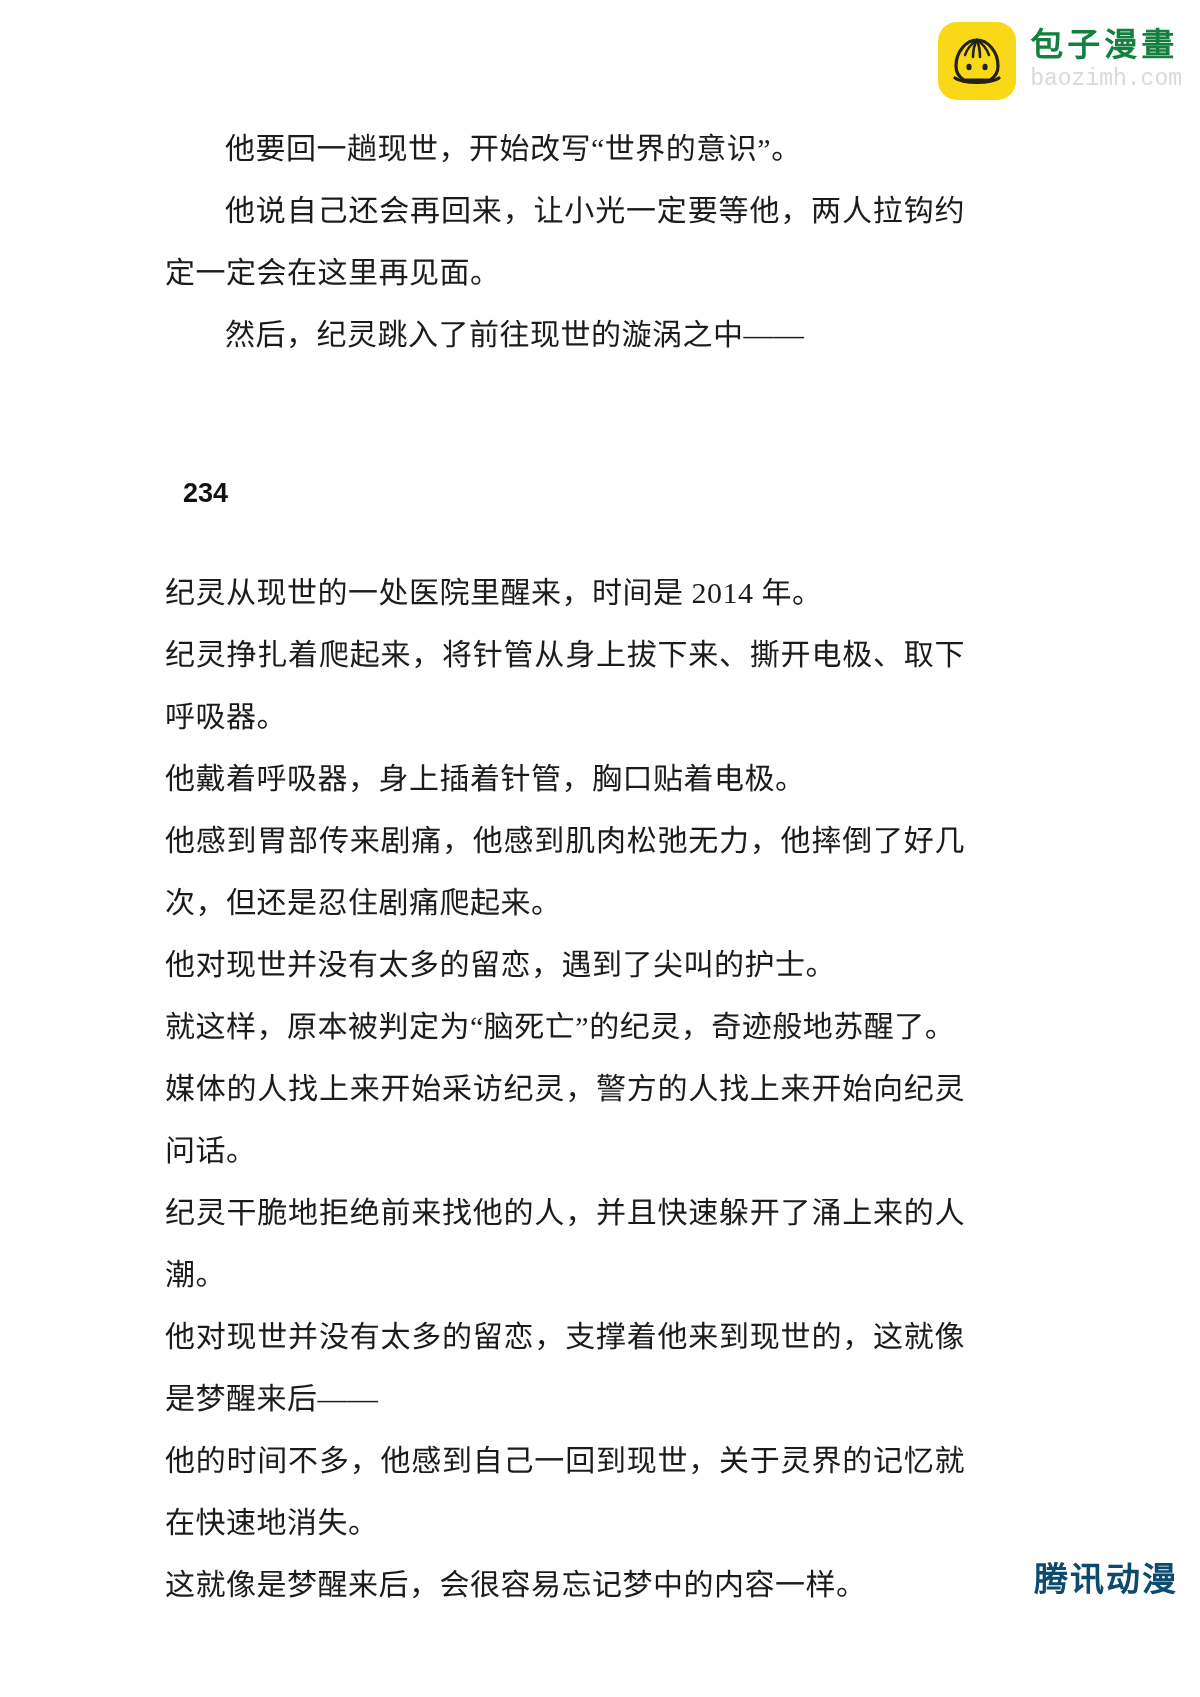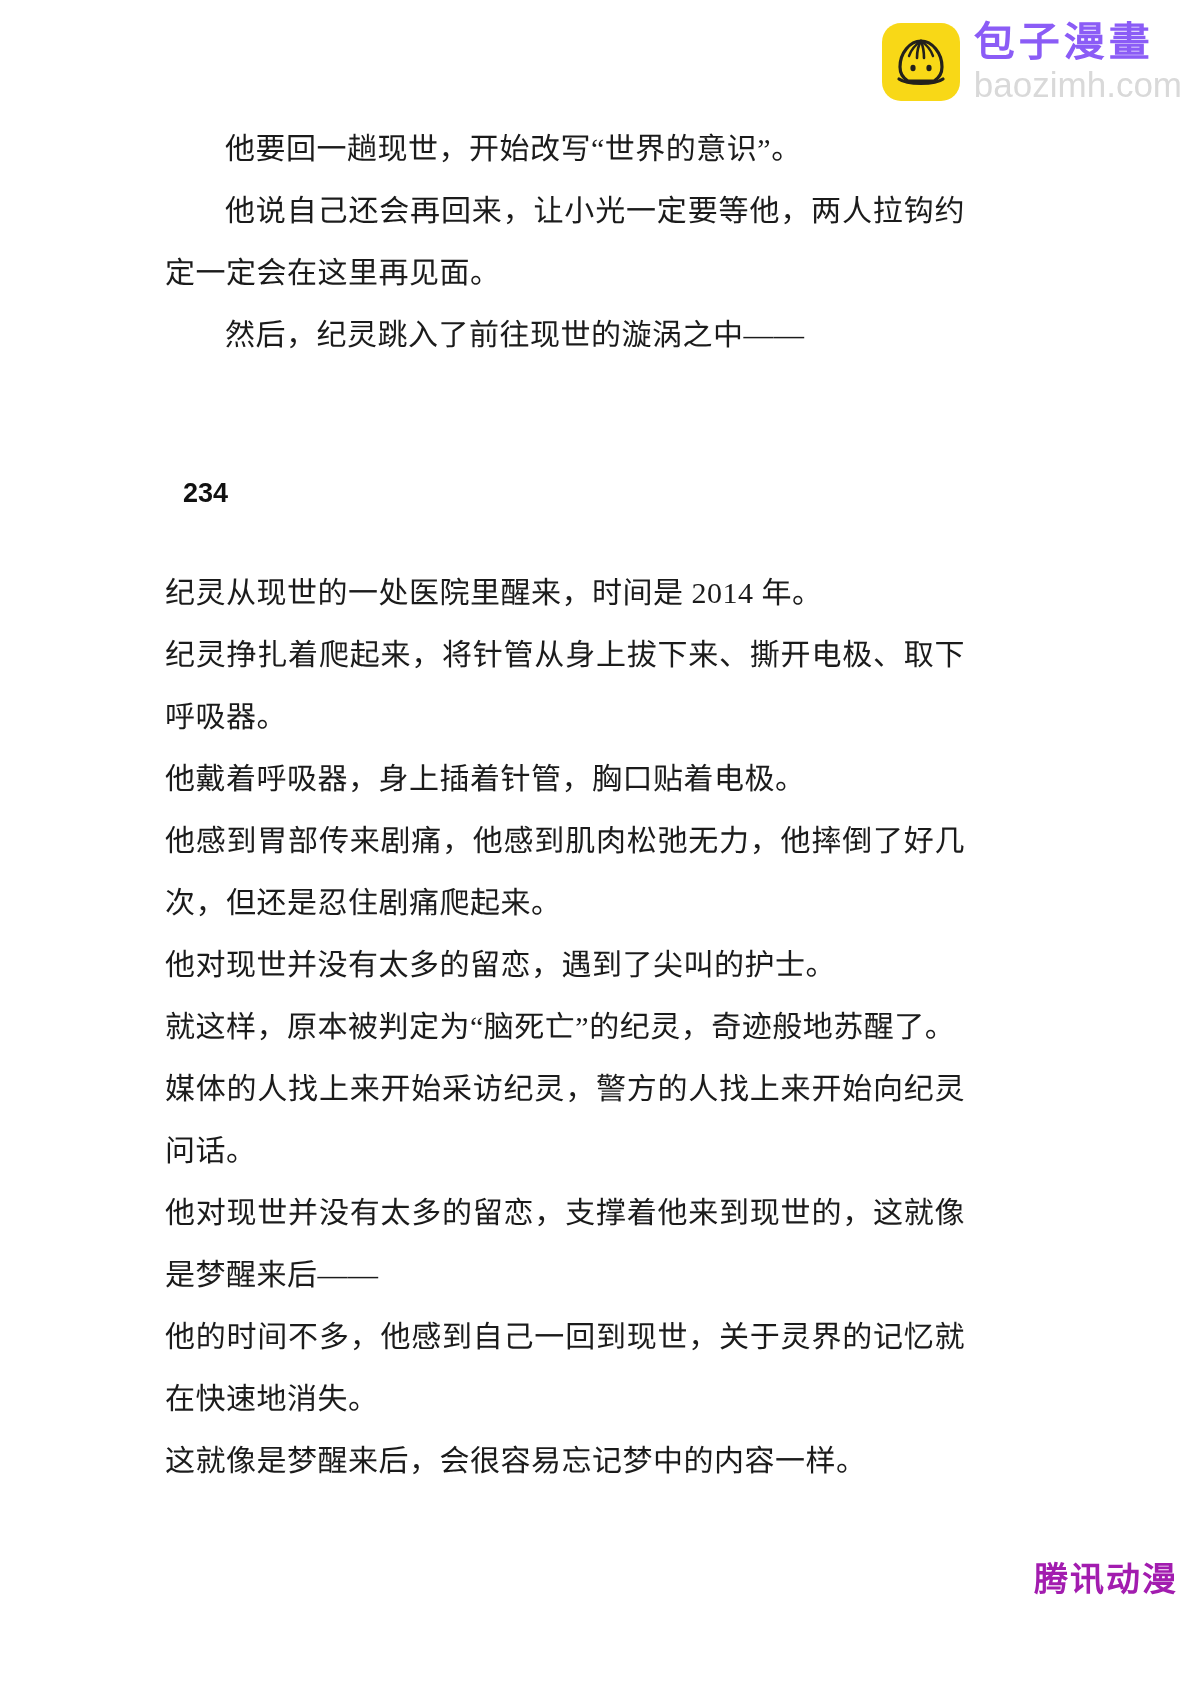--- a/index.html
+++ b/index.html
@@ -36,30 +36,30 @@
     flex: 0 0 auto;
   }
   .brand-logo svg { display: block; }
   .brand-text {
     display: flex;
     flex-direction: column;
     justify-content: center;
     line-height: 1;
   }
   .brand-cn {
-    font-family: Liberation Sans, sans-serif;
-    font-size: 41px;
+    font-family: Liberation Mono, monospace;
+    font-size: 33px;
     letter-spacing: 4px;
-    color: #8b5cf6;
+    color: #15803d;
     font-weight: 700;
     margin-bottom: 4px;
   }
   .brand-en {
-    font-family: Liberation Sans, sans-serif;
-    font-size: 35px;
+    font-family: Liberation Mono, monospace;
+    font-size: 23px;
     letter-spacing: 0px;
     color: #d9d9d9;
     font-weight: 400;
   }
 
   
   .page-body {
     position: absolute;
     left: 165px;
     top: 118px;
@@ -93,21 +93,21 @@
   .block-lines .para { margin: 0; }
 
   
   .footer-watermark {
     position: absolute;
     right: 22px;
     bottom: 96px;
     font-family: "Liberation Sans", "DejaVu Sans", sans-serif;
     font-size: 34px;
     font-weight: 700;
-    color: #a21caf;
+    color: #0c4a6e;
     letter-spacing: 2px;
     user-select: none;
   }
 </style>
 </head>
 <body>
 
 <div class="brand-watermark">
   <div class="brand-logo">
     <svg width="56" height="52" viewBox="0 0 56 52" aria-hidden="true">
@@ -140,20 +140,21 @@
   <div class="spacer-md"></div>
 
   <div class="block-lines">
     <p class="para">纪灵从现世的一处医院里醒来，时间是 2014 年。</p>
     <p class="para">纪灵挣扎着爬起来，将针管从身上拔下来、撕开电极、取下呼吸器。</p>
     <p class="para">他戴着呼吸器，身上插着针管，胸口贴着电极。</p>
     <p class="para">他感到胃部传来剧痛，他感到肌肉松弛无力，他摔倒了好几次，但还是忍住剧痛爬起来。</p>
     <p class="para">他对现世并没有太多的留恋，遇到了尖叫的护士。</p>
     <p class="para">就这样，原本被判定为“脑死亡”的纪灵，奇迹般地苏醒了。</p>
     <p class="para">媒体的人找上来开始采访纪灵，警方的人找上来开始向纪灵问话。</p>
+    <p class="para">纪灵干脆地拒绝前来找他的人，并且快速躲开了涌上来的人潮。</p>
     <p class="para">他对现世并没有太多的留恋，支撑着他来到现世的，这就像是梦醒来后——</p>
     <p class="para">他的时间不多，他感到自己一回到现世，关于灵界的记忆就在快速地消失。</p>
     <p class="para">这就像是梦醒来后，会很容易忘记梦中的内容一样。</p>
   </div>
 
 </div>
 
 <div class="footer-watermark">腾讯动漫</div>
 
 </body></html>

